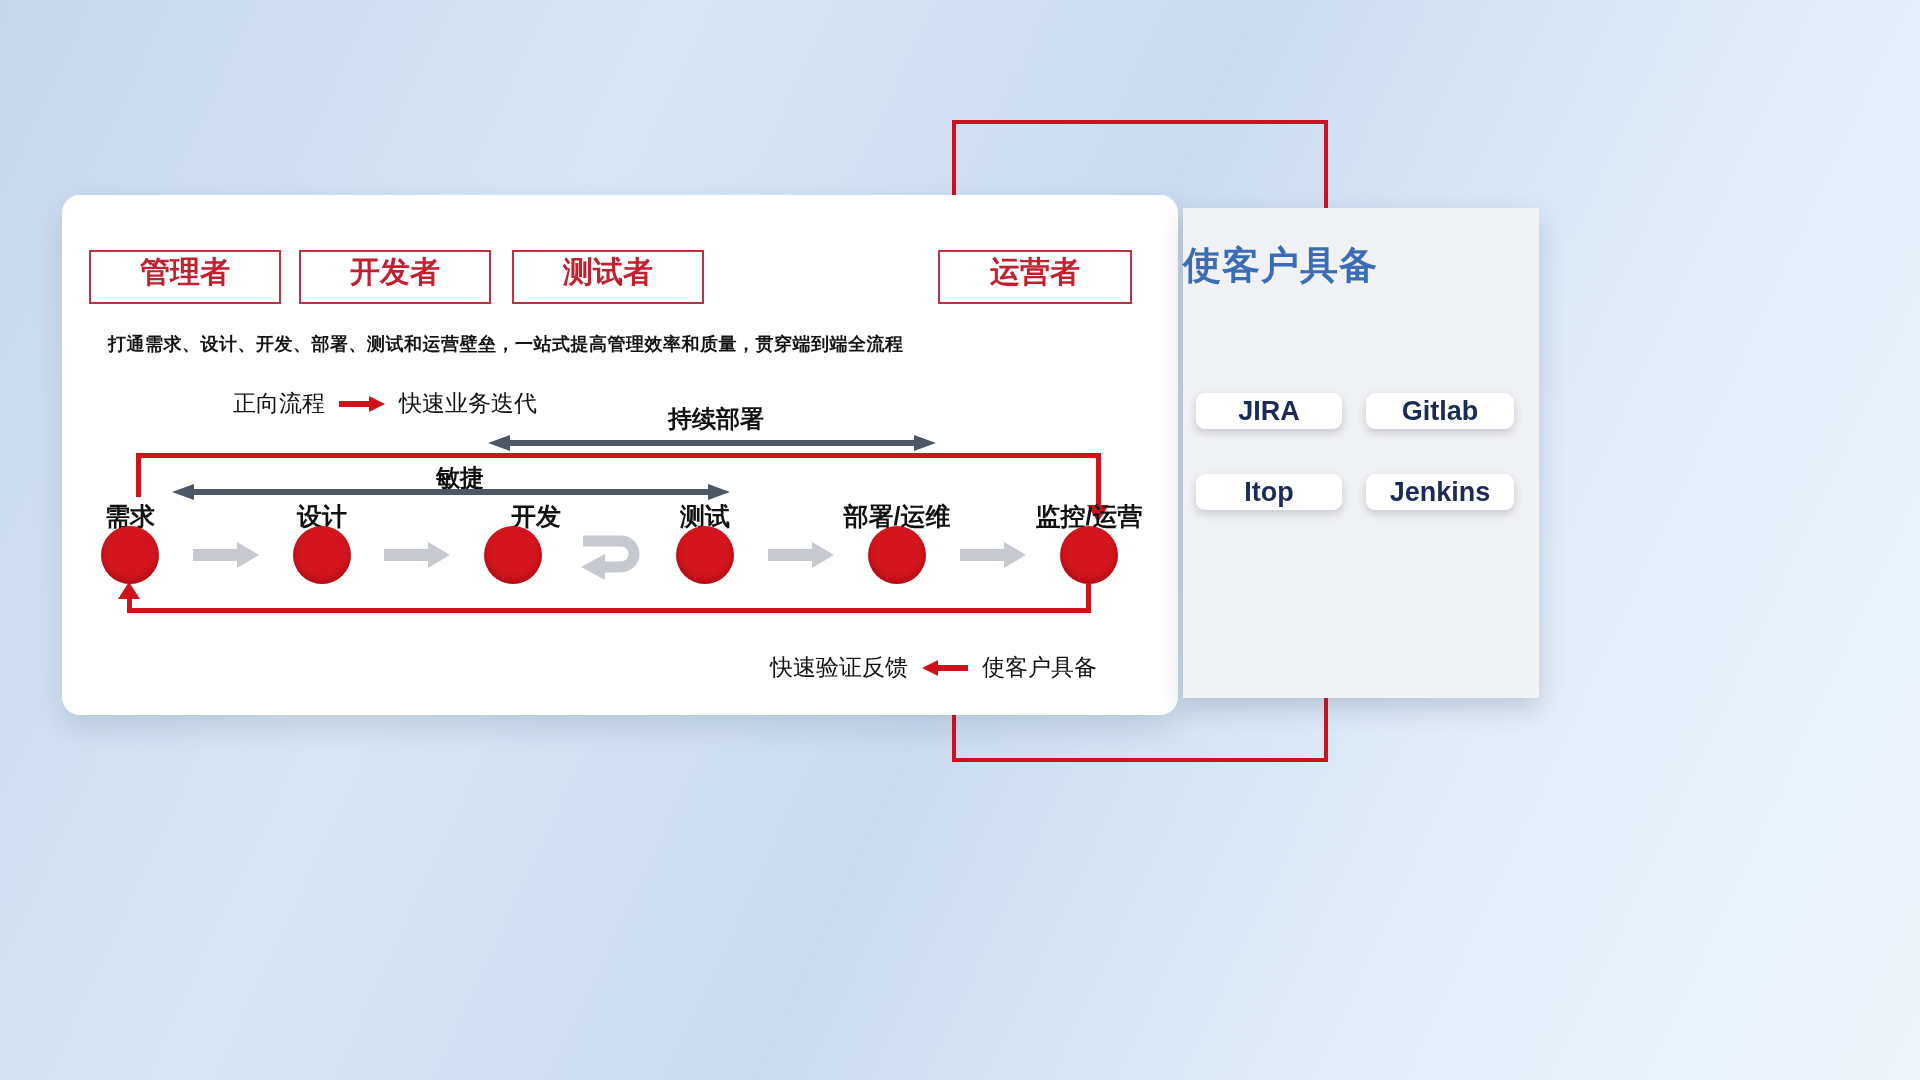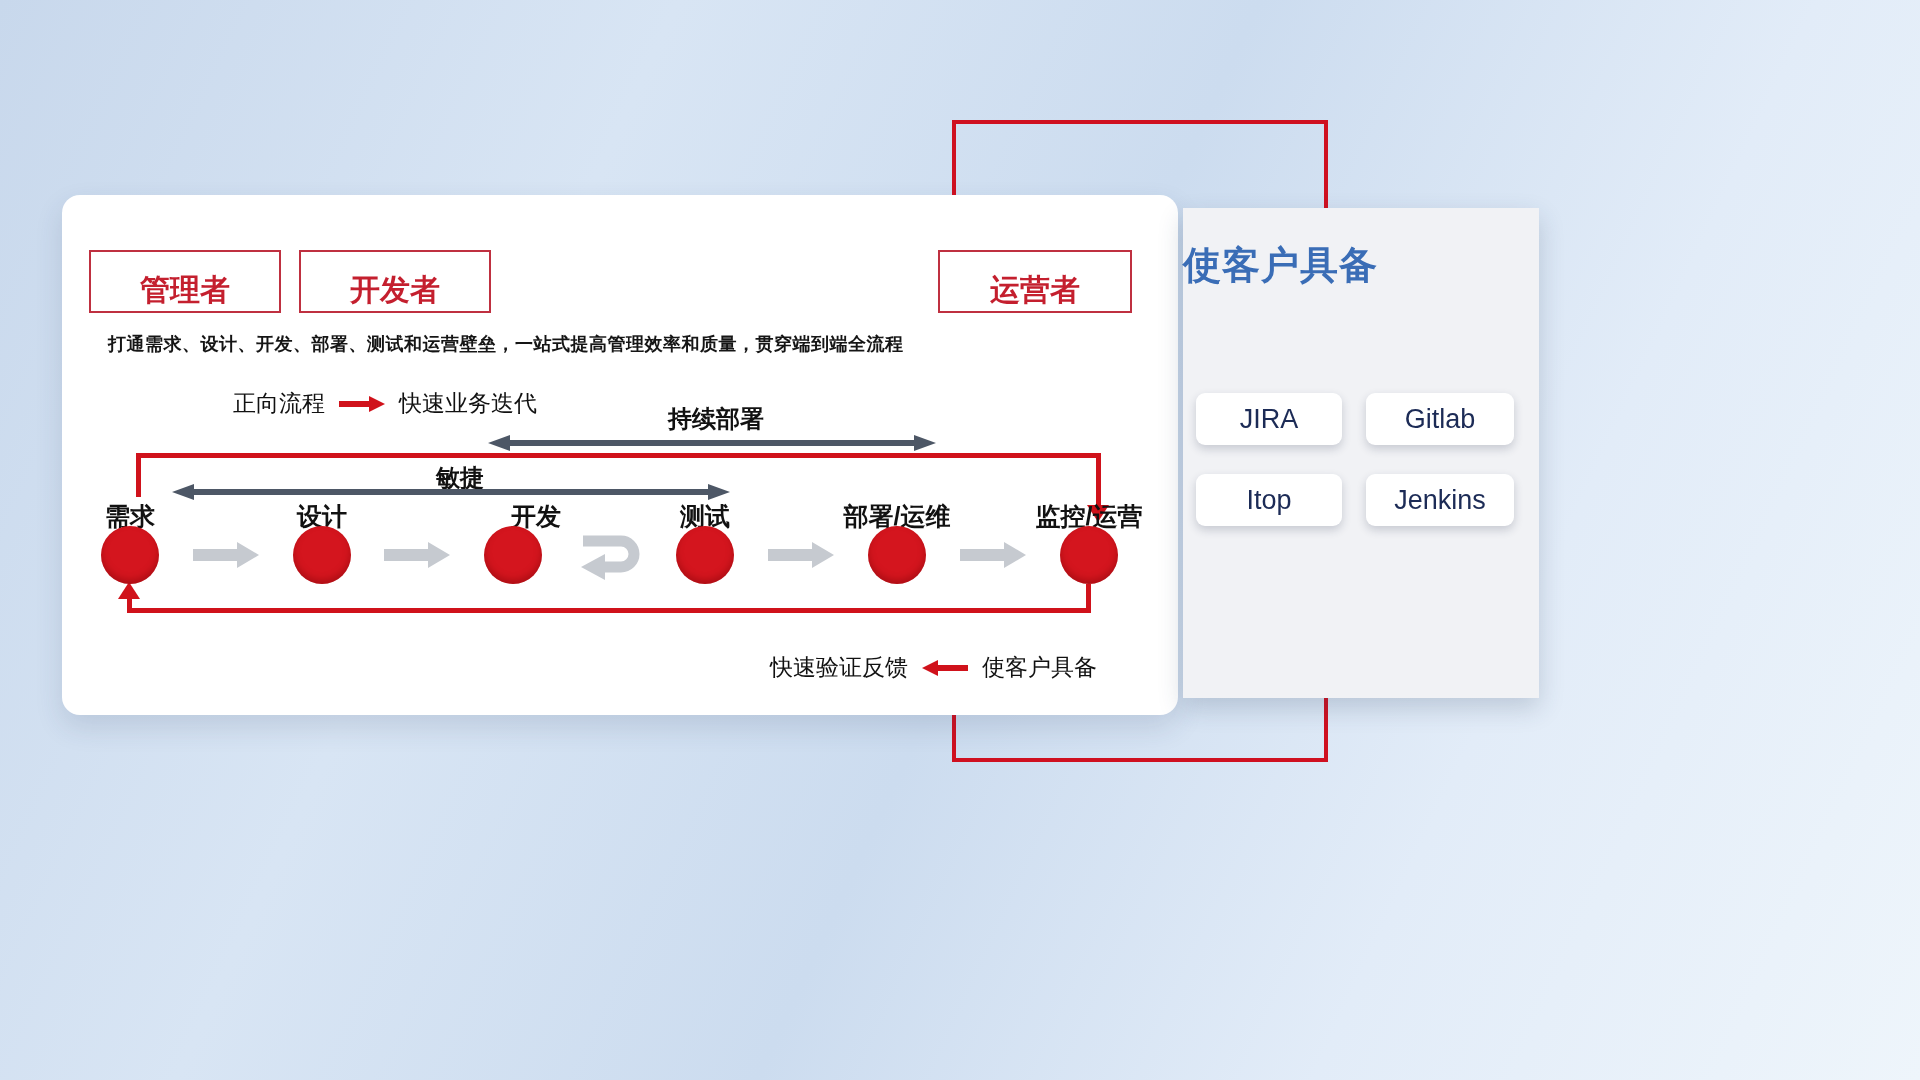--- a/index.html
+++ b/index.html
@@ -8,21 +8,21 @@
   #stage{position:relative;width:1920px;height:1080px;
     background:linear-gradient(115deg,#c8d8ec 0%,#d8e5f4 28%,#ccdcef 52%,#e2ecf8 75%,#eef5fb 100%)}
   .abs{position:absolute}
 
   .red-frame{left:952px;top:120px;width:376px;height:642px;border:4px solid #cf1020;z-index:0}
   .main-panel{left:62px;top:195px;width:1116px;height:520px;background:#ffffff;border-radius:18px;
     box-shadow:0 12px 28px rgba(40,60,90,.14);z-index:1}
   .side-panel{left:1183px;top:208px;width:356px;height:490px;background:#f1f2f5;
     box-shadow:0 10px 24px rgba(40,60,90,.20);z-index:1}
 
-  .role-box{top:250px;height:63px;border:2px solid #bf3040;display:flex;align-items:flex-end;justify-content:center;
+  .role-box{top:250px;height:54px;border:2px solid #bf3040;display:flex;align-items:flex-start;justify-content:center;
     font-size:30px;font-weight:bold;color:#c41f2e;background:#fff;z-index:2}
 
   .headline{left:108px;top:332px;width:1050px;font-size:18px;font-weight:bold;color:#151515;z-index:2;letter-spacing:.5px}
 
   .legend{display:flex;align-items:center;gap:14px;z-index:2}
   .legend .lab{font-size:23px;font-weight:normal;color:#111;white-space:nowrap}
   .legend .desc{font-size:23px;font-weight:500;color:#111;white-space:nowrap}
 
   .range-label{font-size:24px;font-weight:bold;color:#111;text-align:center;z-index:2}
 
@@ -34,36 +34,39 @@
   .arr-down{width:0;height:0;border-left:11px solid transparent;border-right:11px solid transparent;
     border-top:17px solid #d0121b;z-index:2}
   .arr-up{width:0;height:0;border-left:11px solid transparent;border-right:11px solid transparent;
     border-bottom:17px solid #d0121b;z-index:2}
 
   .svgicon{z-index:2}
 
   .side-title{left:1183px;width:356px;text-align:left;font-size:38px;font-weight:bold;color:#3a6db6;
     z-index:2;letter-spacing:1px;white-space:nowrap}
   .tool{background:#fff;border-radius:9px;box-shadow:0 4px 10px rgba(30,40,70,.20);display:flex;align-items:center;
-    justify-content:center;font-size:27px;font-weight:normal;color:#1c2b56;z-index:2;height:52px}
+    justify-content:center;font-size:27px;font-weight:bold;color:#1c2b56;z-index:2;height:36px}
 </style>
 </head>
 <body>
 
 <div id="stage">
 
   <div class="abs red-frame"></div>
   <div class="abs main-panel"></div>
   <div class="abs side-panel"></div>
 
   <div class="abs role-box" style="left:89px;width:192px">
       <span>管理者</span>
     </div>
   <div class="abs role-box" style="left:299px;width:192px">
       <span>开发者</span>
+    </div>
+  <div class="abs role-box" style="left:512px;width:192px">
+      <span>测试者</span>
     </div>
   <div class="abs role-box" style="left:938px;width:194px">
       <span>运营者</span>
     </div>
 
   <div class="abs headline">打通需求、设计、开发、部署、测试和运营壁垒，一站式提高管理效率和质量，贯穿端到端全流程</div>
 
   <div class="abs legend" style="left:233px;top:388px">
     <span class="lab">正向流程</span>
     <svg class="svgicon" width="46" height="18">

